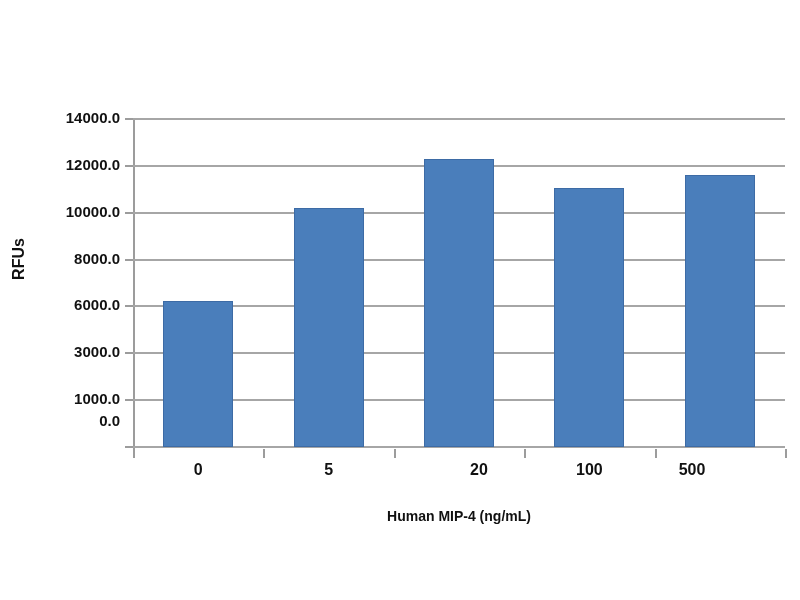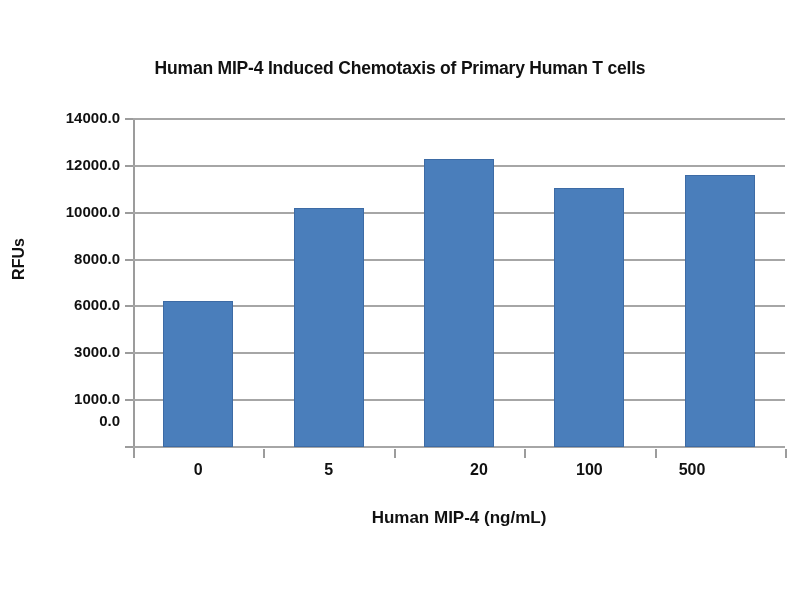--- a/index.html
+++ b/index.html
@@ -49,21 +49,21 @@
     transform-origin: center center;
   }
 
   
   .xlabel {
     position: absolute;
     left: 133px;
     top: 508px;
     width: 652px;
     text-align: center;
-    font-size: 17px;
+    font-size: 14px;
     font-weight: bold;
     color: #111111;
   }
 
   
   .plot {
     position: absolute;
     left: 133px;
     top: 119px;
     width: 652px;
@@ -144,21 +144,20 @@
     font-size: 16px;
     font-weight: bold;
     color: #111111;
   }
 </style>
 </head>
 <body>
 
 <div id="chart-root">
 
-  <div class="chart-title">Human MIP-4 Induced Chemotaxis of Primary Human T cells</div>
 
   <div class="ylabel">RFUs</div>
 
   <div class="ylabels-col" id="ylabels">
       <div class="ytick-label" style="top: 412px;">0.0</div>
       <div class="ytick-label" style="top: 390.143px;">1000.0</div>
       <div class="ytick-label" style="top: 343.286px;">3000.0</div>
       <div class="ytick-label" style="top: 296.429px;">6000.0</div>
       <div class="ytick-label" style="top: 249.571px;">8000.0</div>
       <div class="ytick-label" style="top: 202.714px;">10000.0</div>

